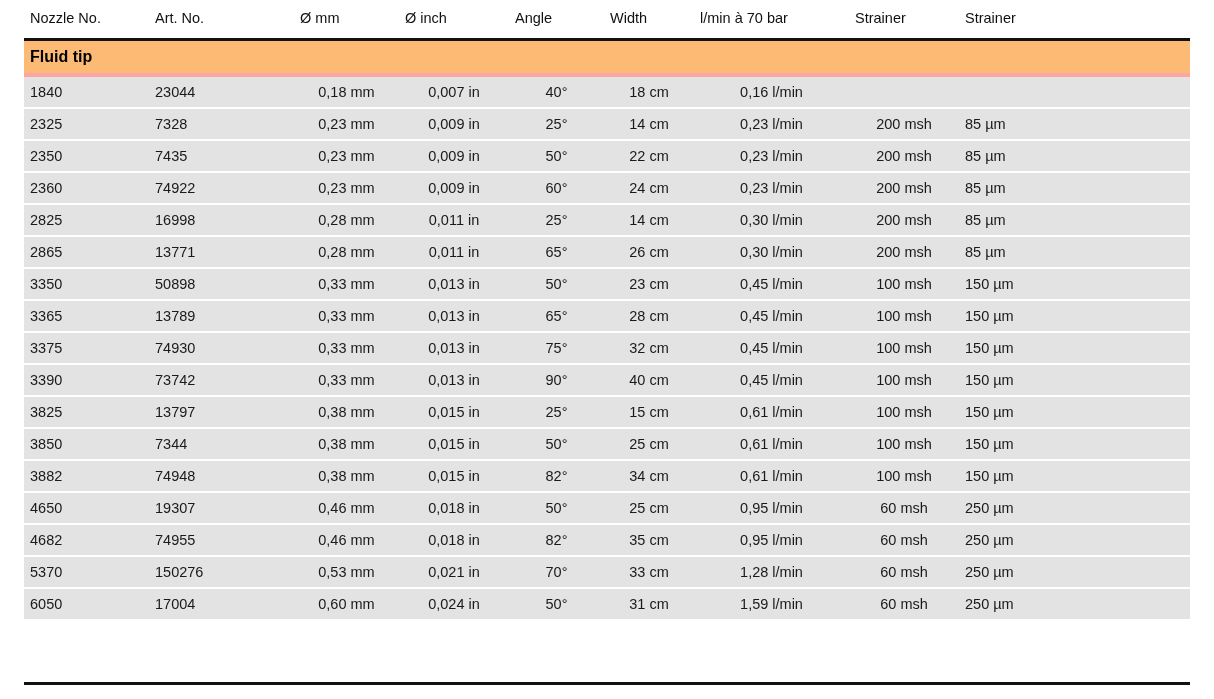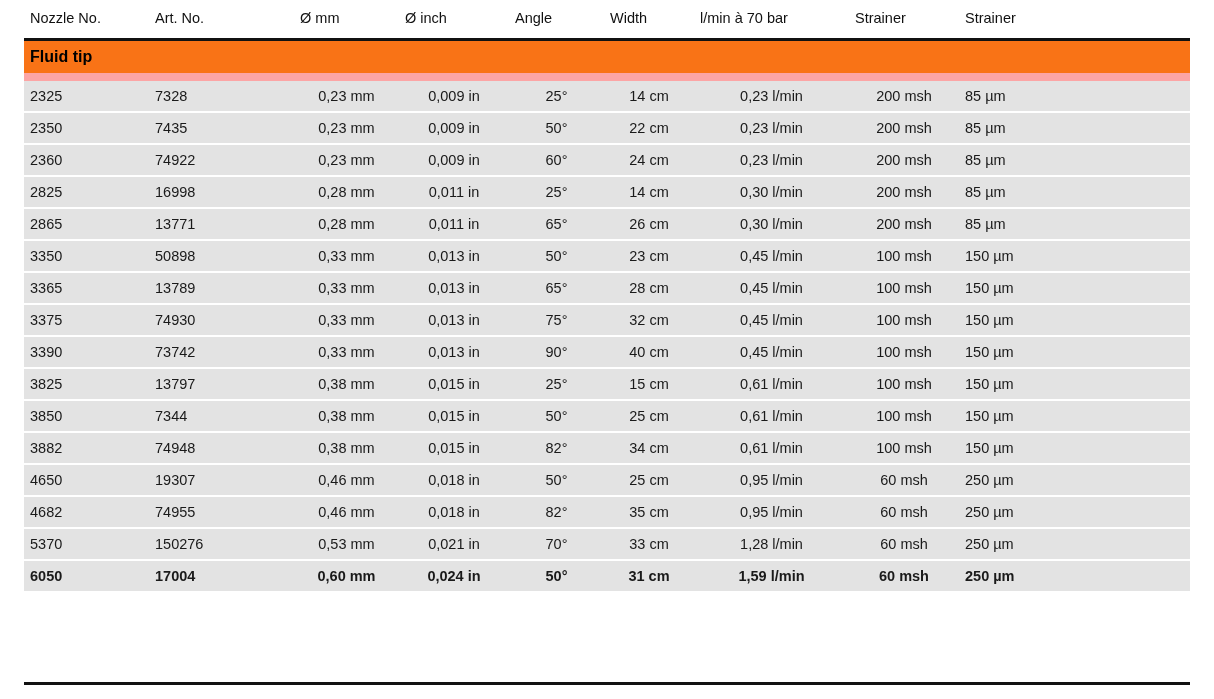--- a/index.html
+++ b/index.html
@@ -50,43 +50,42 @@
   thead th.num {
     text-align: left;
   }
   thead tr.header-row {
     border-bottom: 3px solid #111;
   }
   tr.section-row td {
     font-weight: bold;
     font-size: 16px;
     padding: 7px 6px 7px 6px;
-    background: #f97316;
-    border-bottom: 8px solid #fca5a5;
+    background: #fdba74;
+    border-bottom: 4px solid #fca5a5;
     color: #000;
   }
   tbody td {
     padding: 7px 6px;
     background: #e3e3e3;
     border-bottom: 2px solid #ffffff;
     font-size: 14.5px;
     color: #1a1a1a;
     white-space: nowrap;
     overflow: hidden;
     text-overflow: ellipsis;
   }
   tbody td.left {
     text-align: left;
   }
   tbody td.ctr {
     text-align: center;
   }
   tbody tr:last-child td {
     border-bottom: none;
-    font-weight: bold;
   }
   .bottom-rule {
     position: absolute;
     left: 24px;
     right: 24px;
     bottom: 14px;
     height: 3px;
     background: #111;
   }
 </style>
@@ -119,20 +118,32 @@
         <th class="num">Strainer</th>
         <th class="left">Strainer</th>
         <th class="left"></th>
       </tr>
     </thead>
     <tbody>
       <tr class="section-row">
         <td colspan="10">Fluid tip</td>
       </tr>
       <tr>
+        <td class="left">1840</td>
+        <td class="left">23044</td>
+        <td class="ctr">0,18 mm</td>
+        <td class="ctr">0,007 in</td>
+        <td class="ctr">40°</td>
+        <td class="ctr">18 cm</td>
+        <td class="ctr">0,16 l/min</td>
+        <td class="ctr"></td>
+        <td class="left"></td>
+        <td class="left"></td>
+      </tr>
+      <tr>
         <td class="left">2325</td>
         <td class="left">7328</td>
         <td class="ctr">0,23 mm</td>
         <td class="ctr">0,009 in</td>
         <td class="ctr">25°</td>
         <td class="ctr">14 cm</td>
         <td class="ctr">0,23 l/min</td>
         <td class="ctr">200 msh</td>
         <td class="left">85 µm</td>
         <td class="left"></td>

